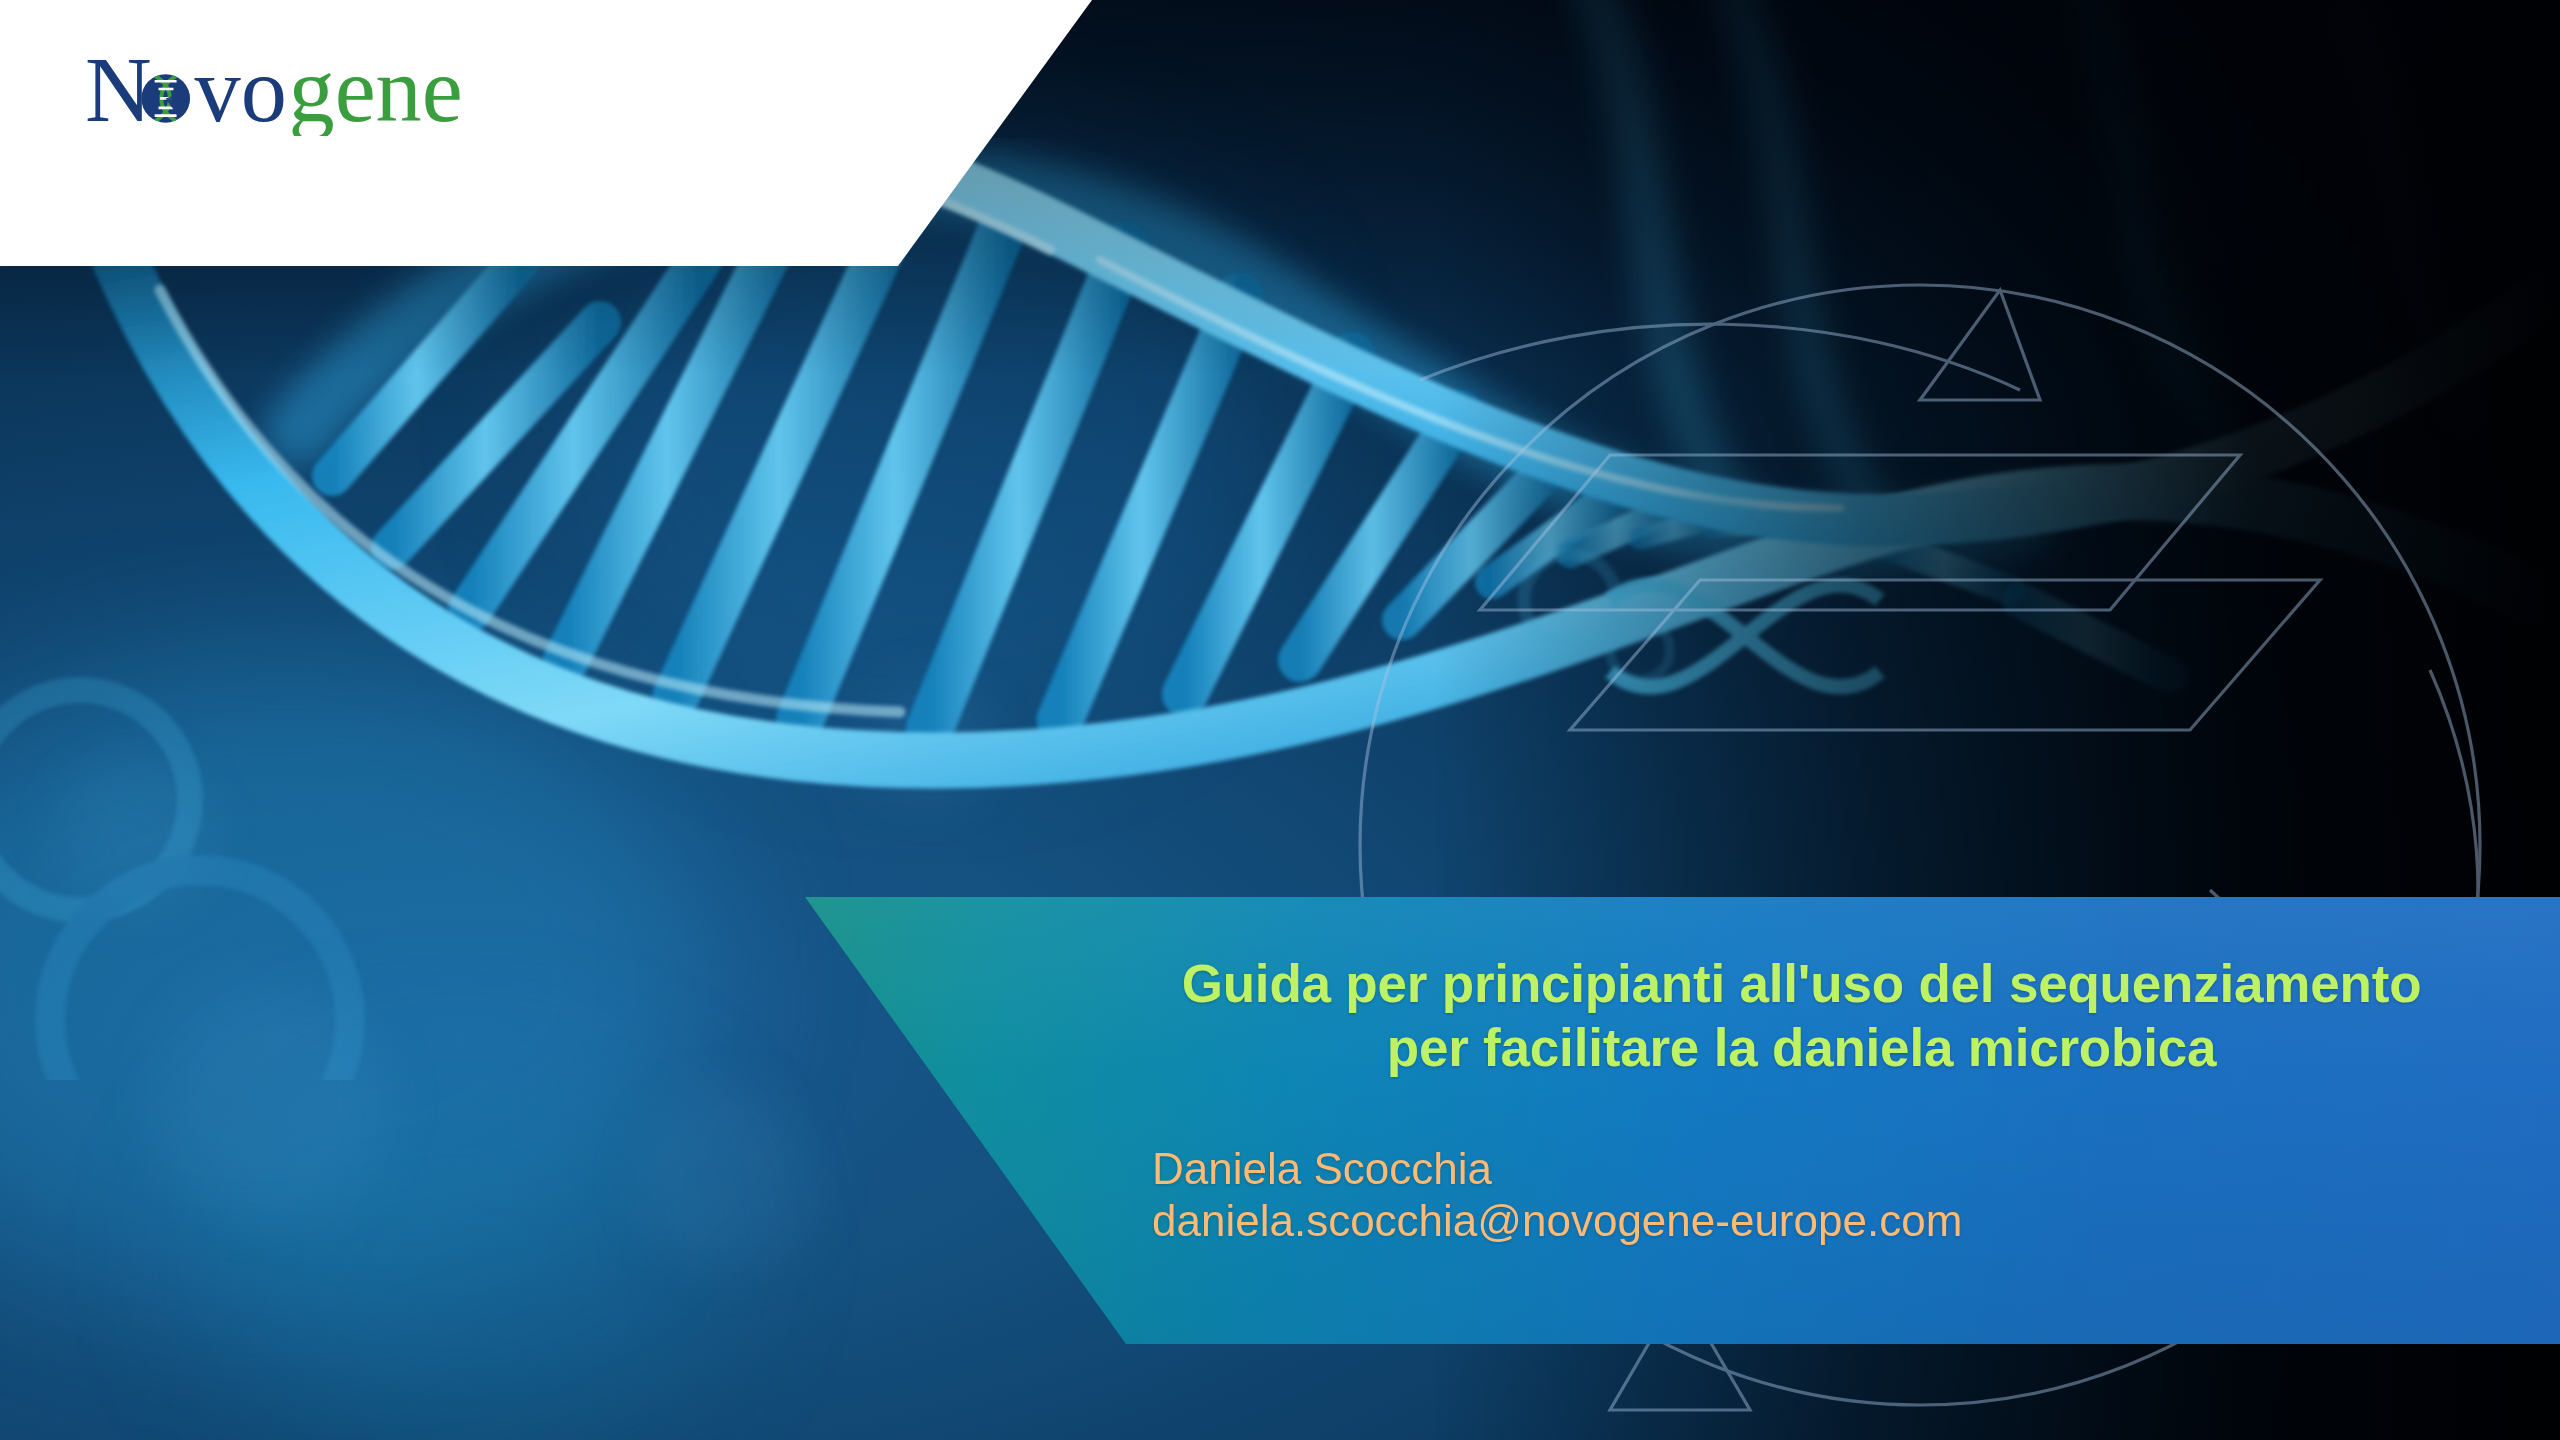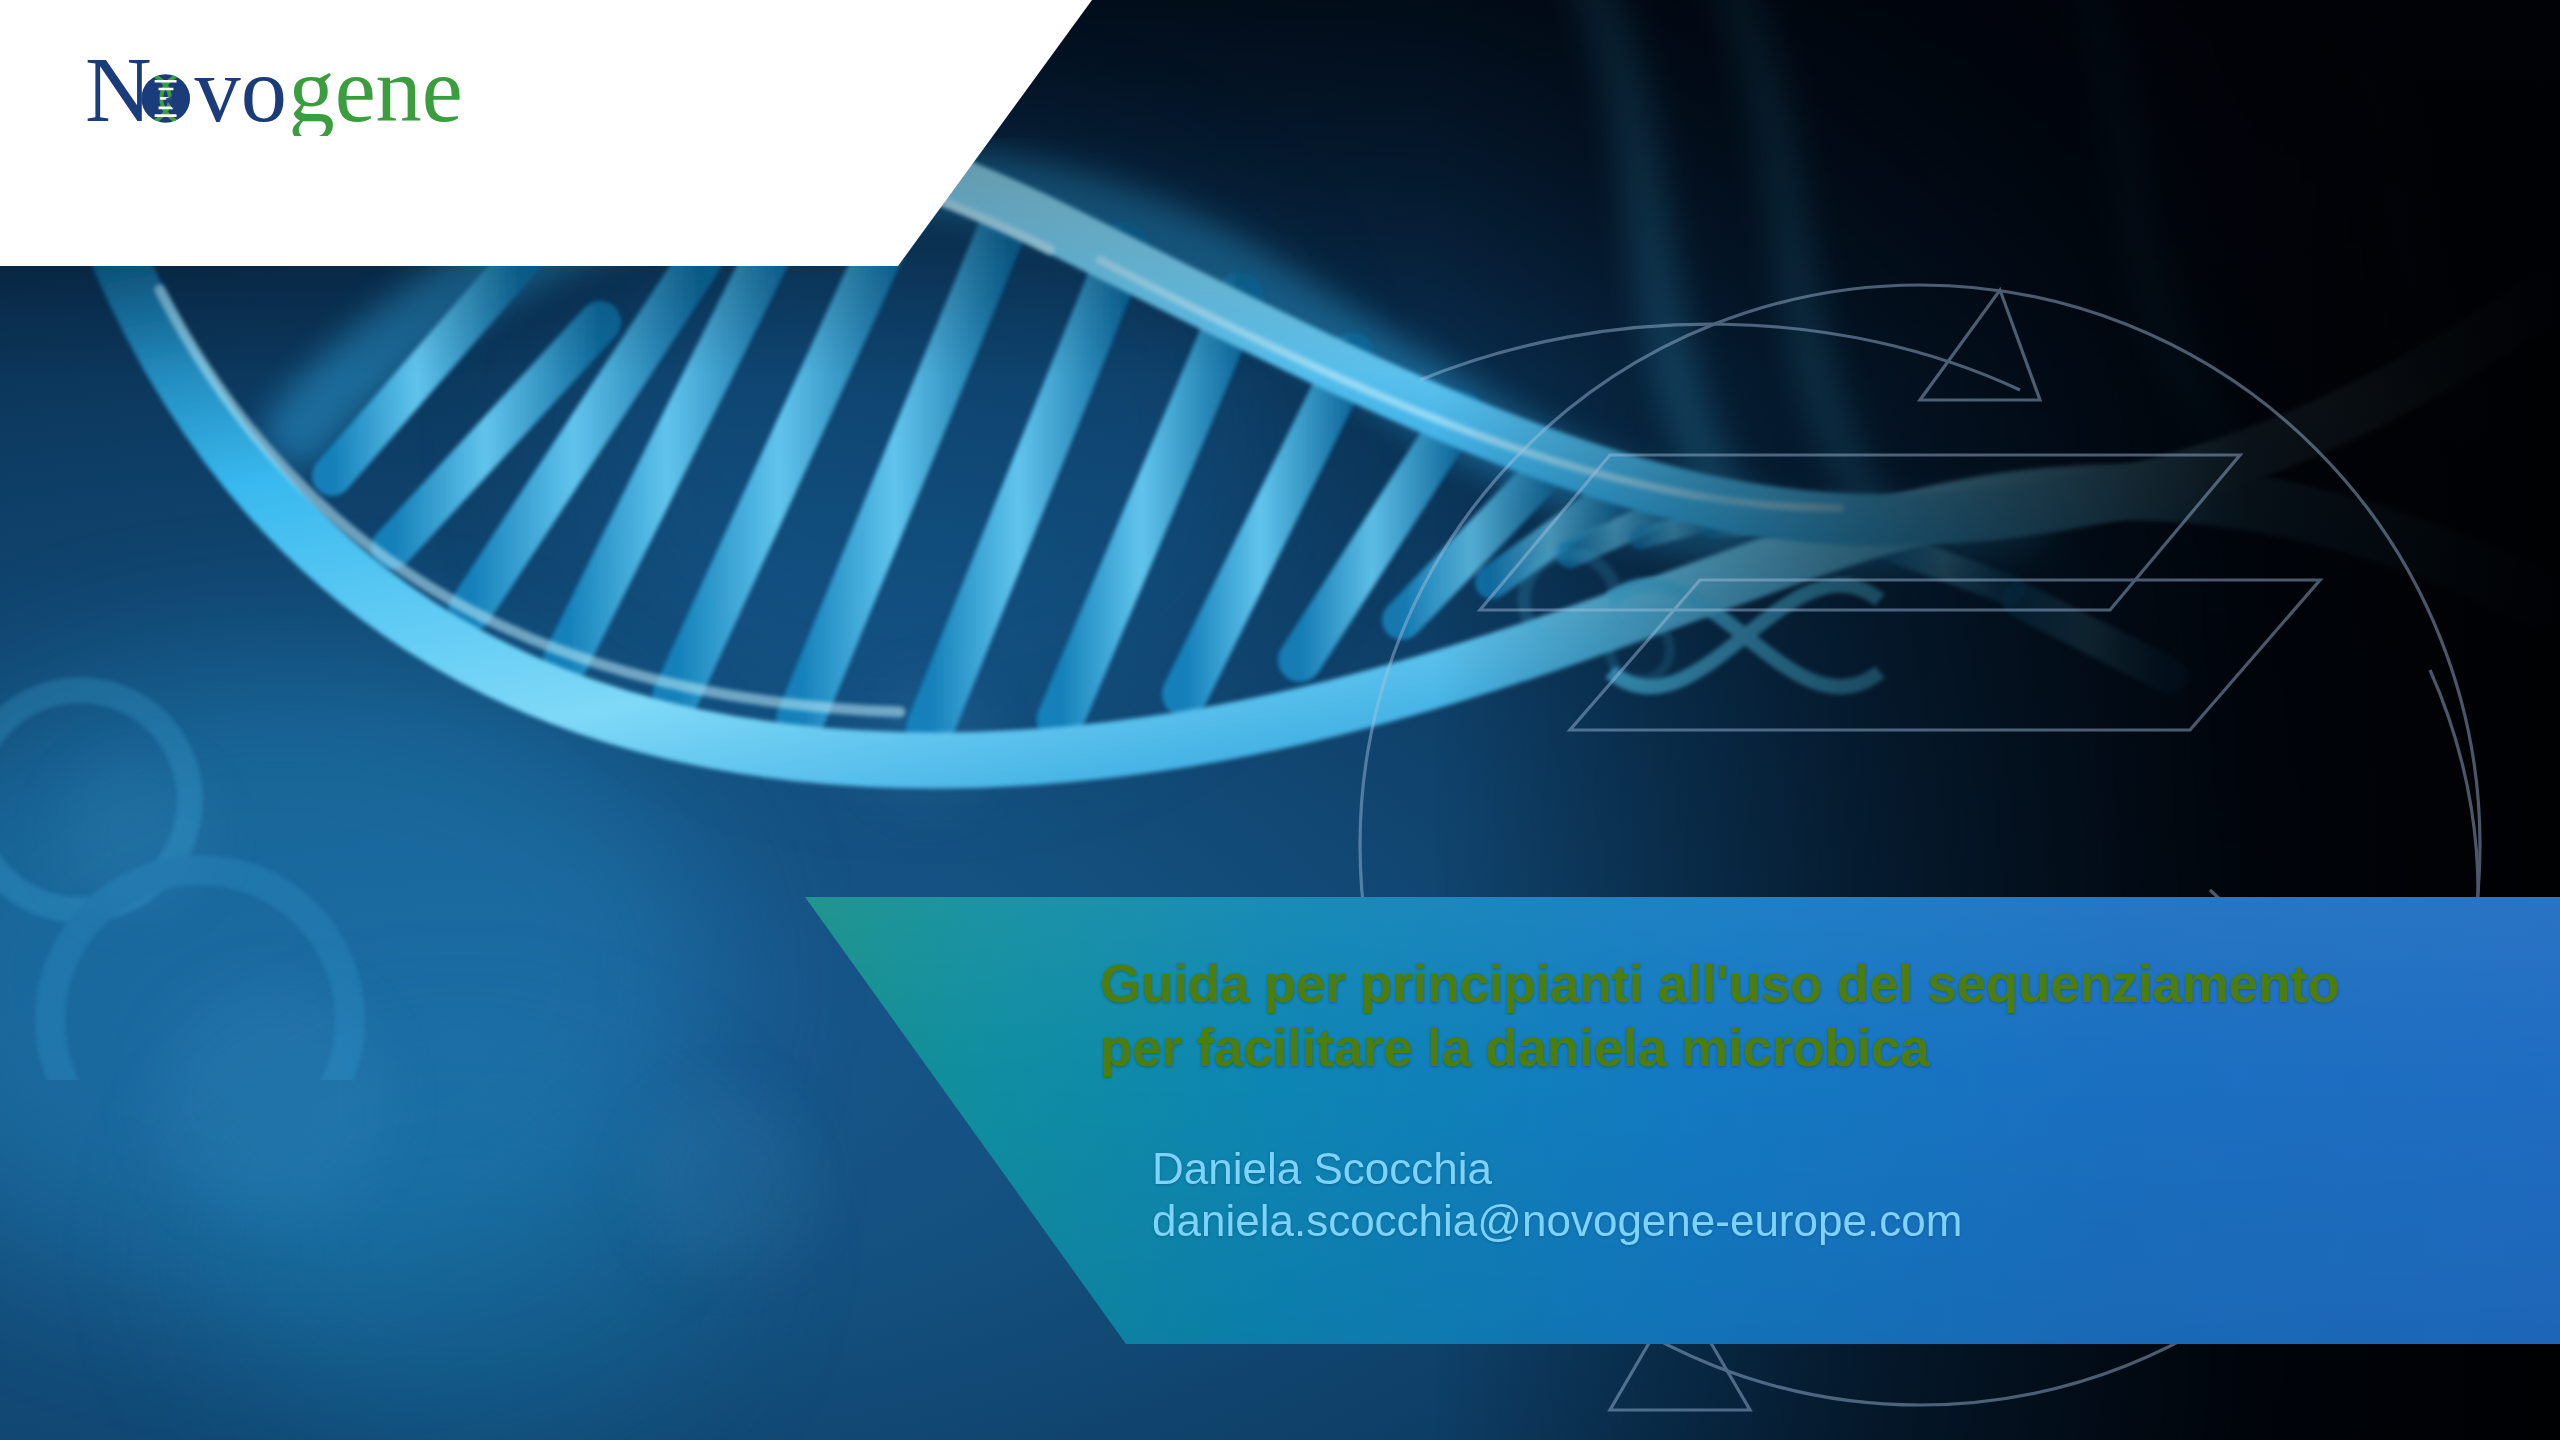--- a/index.html
+++ b/index.html
@@ -44,26 +44,26 @@
         #1a9172 24%,
         #108ea0 38%,
         #0d85b4 50%,
         #1379c2 66%,
         #1a6fc0 82%,
         #1f6cc2 100%);
   }
   .banner-sheen{position:absolute;inset:0;
     background:linear-gradient(180deg,rgba(255,255,255,.05) 0%,rgba(255,255,255,0) 40%,rgba(0,0,0,.06) 100%);}
 
-  .title-block{position:absolute;left:1100px;top:952px;width:1403px;text-align:left;
-    color:#4d7c0f;font-weight:bold;font-size:53px;line-height:1.20;letter-spacing:-.2px;
+  .title-block{position:absolute;left:1100px;top:952px;width:1403px;text-align:center;
+    color:#bef264;font-weight:bold;font-size:53px;line-height:1.20;letter-spacing:-.2px;
     text-shadow:0 1px 3px rgba(0,30,45,.30);}
   .title-line{display:block;white-space:nowrap;}
 
-  .author-block{position:absolute;left:1152px;top:1143px;width:1400px;color:#7dd3fc;
+  .author-block{position:absolute;left:1152px;top:1143px;width:1400px;color:#fdba74;
     font-size:44px;line-height:1.18;font-weight:normal;text-shadow:0 1px 3px rgba(0,30,45,.25);}
   .author-line{display:block;white-space:nowrap;}
 </style>
 </head>
 <body>
 
 <div id="slide">
 
   <div class="bg-base"></div>
   <div class="bg-glow glow1"></div>

